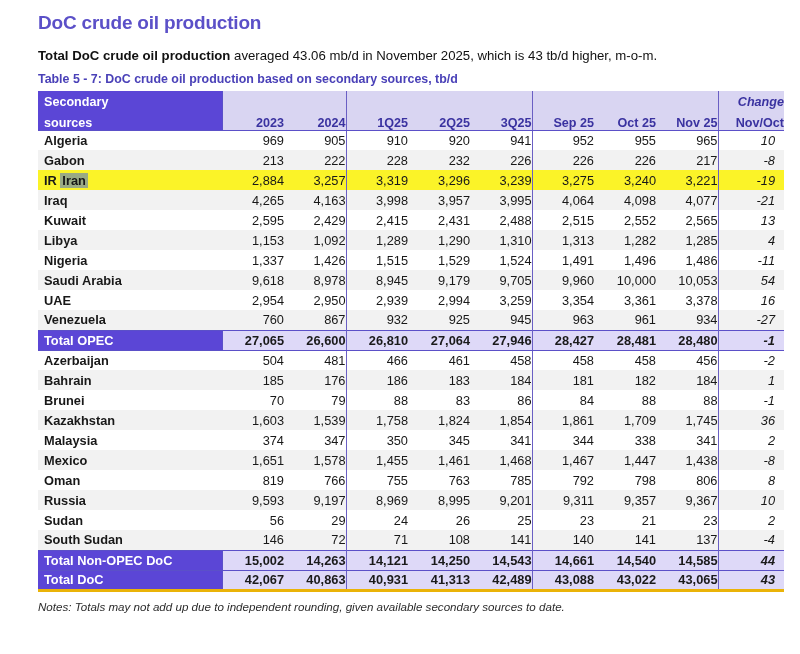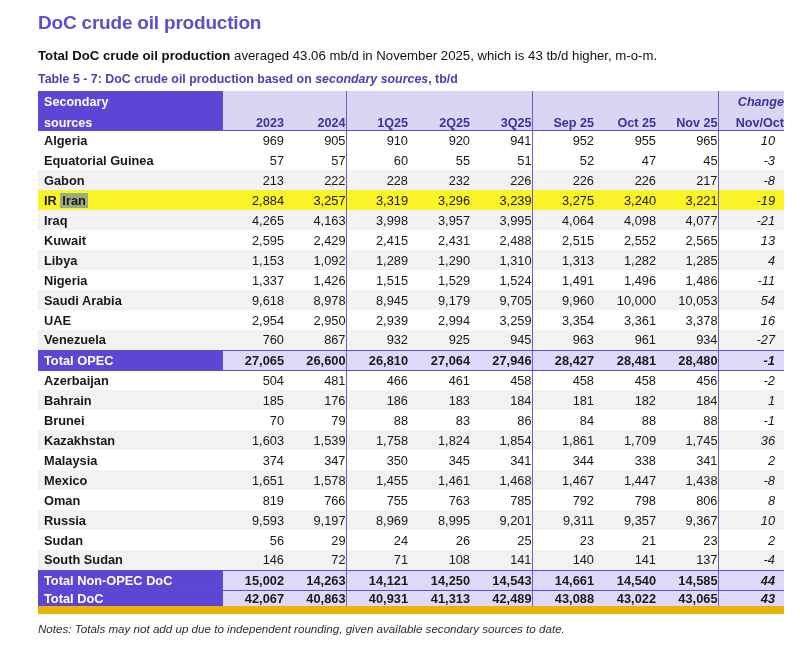--- a/index.html
+++ b/index.html
@@ -41,21 +41,20 @@
     font-weight: bold;
   }
   .table-caption {
     font-size: 12.4px;
     font-weight: bold;
     color: #4a41b8;
     margin: 8px 0 4px 8px;
     line-height: 15px;
   }
   .table-caption .ital {
-    font-style: italic;
   }
 
   table.prod {
     border-collapse: collapse;
     width: 740px;
     margin-left: 8px;
     table-layout: fixed;
     font-size: 12.4px;
   }
   table.prod td, table.prod th {
@@ -143,21 +142,21 @@
   }
   tbody tr.total td.lbl {
     background: #5b46d6;
     color: #ffffff;
     border-right: 1.5px solid #5b50c8;
   }
   tbody tr.total td.chg {
     font-style: italic;
   }
   tbody tr.total-last td {
-    border-bottom: 8px solid #eab308;
+    border-bottom: 3px solid #eab308;
   }
 
   tbody td.sep-left { border-left: 1.5px solid #6a5fc4; }
   tbody tr.total td.sep-left { border-left: 1.5px solid #6a5fc4; }
 
   .notes {
     font-size: 11.6px;
     font-style: italic;
     color: #2b2b2b;
     margin: 7px 0 0 8px;
@@ -224,32 +223,20 @@
           <td>969</td>
           <td>905</td>
           <td class="sep-left">910</td>
           <td>920</td>
           <td>941</td>
           <td class="sep-left">952</td>
           <td>955</td>
           <td>965</td>
           <td class="chg sep-left">10</td>
         </tr>
-        <tr class="even">
-          <td class="lbl">Equatorial Guinea</td>
-          <td>57</td>
-          <td>57</td>
-          <td class="sep-left">60</td>
-          <td>55</td>
-          <td>51</td>
-          <td class="sep-left">52</td>
-          <td>47</td>
-          <td>45</td>
-          <td class="chg sep-left">-3</td>
-        </tr>
         <tr class="odd">
           <td class="lbl">Gabon</td>
           <td>213</td>
           <td>222</td>
           <td class="sep-left">228</td>
           <td>232</td>
           <td>226</td>
           <td class="sep-left">226</td>
           <td>226</td>
           <td>217</td>

